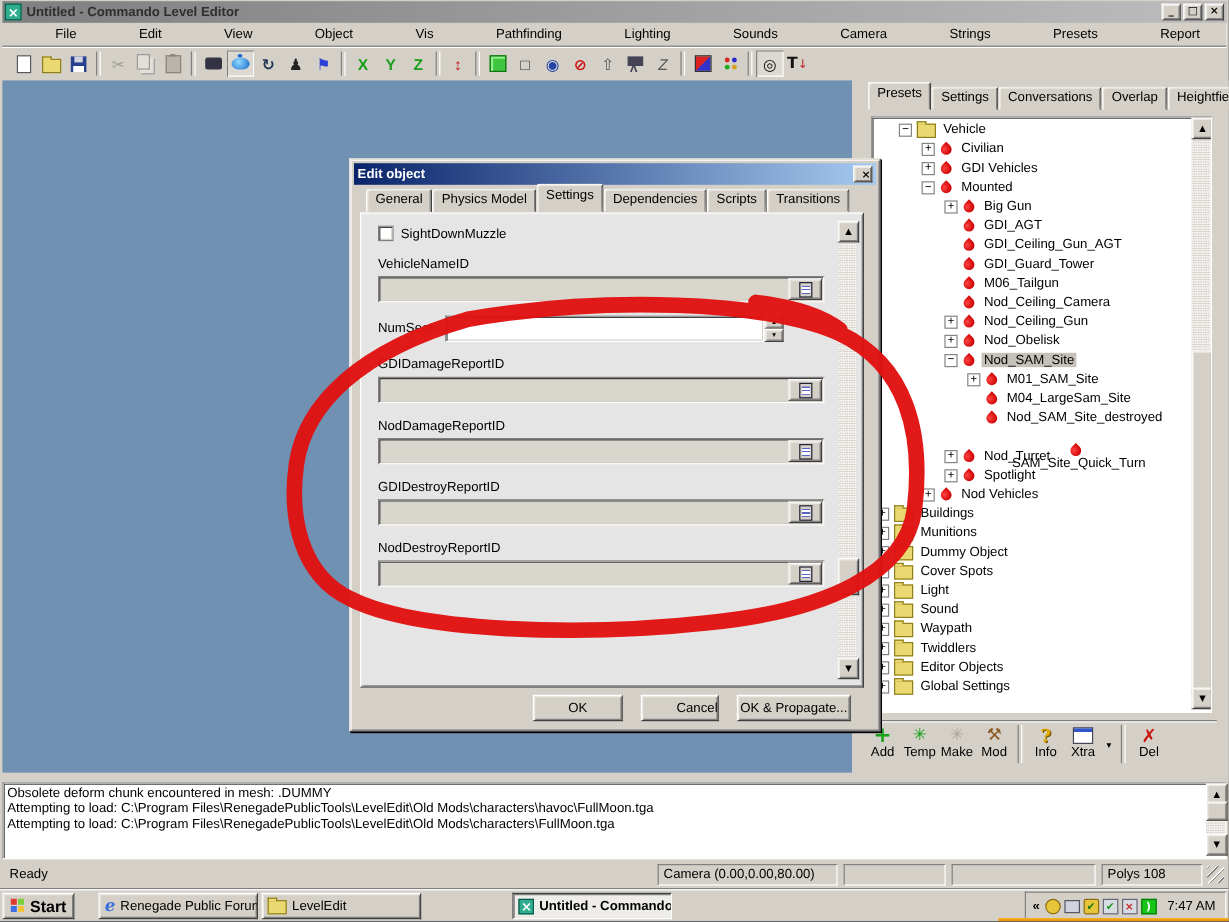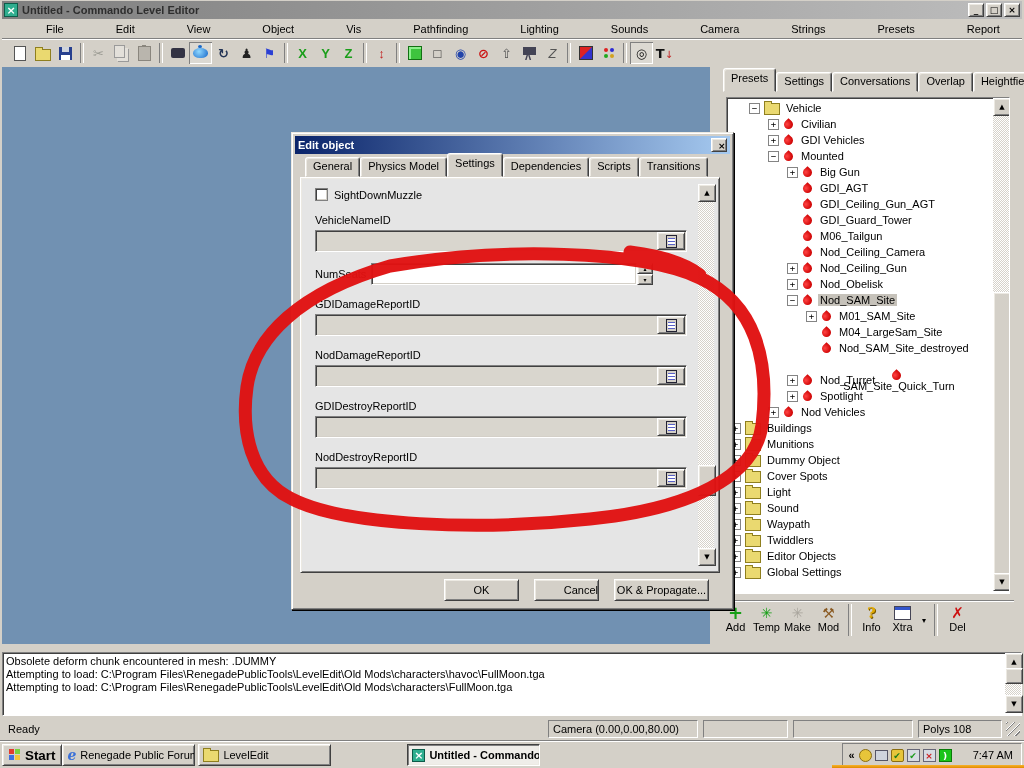--- a/index.html
+++ b/index.html
@@ -141,21 +141,21 @@
   .log-sb .thumb{top:15px;height:14px;}
   .statusbar{position:absolute;left:0;top:716px;width:1024px;height:25px;display:flex;align-items:center;padding:0 4px;box-sizing:border-box;}
   .ready{padding-left:4px;}
   .sspacer{flex:1;}
   .spanel{height:18px;border:1px solid;border-color:#808080 #fff #fff #808080;margin-left:5px;
     padding:2px 4px 0 4px;box-sizing:border-box;white-space:nowrap;overflow:hidden;}
   .grip{width:14px;height:14px;margin-left:4px;
     background:repeating-linear-gradient(135deg,#fff 0 1px,#808080 1px 2px,transparent 2px 5px);}
   .taskbar{position:absolute;left:0;top:741px;width:1024px;height:27px;background:#d4d0c8;
     border-top:1px solid #fff;box-shadow:0 -1px 0 #808080;display:flex;align-items:center;padding:0 2px;box-sizing:border-box;}
-  .startbtn{height:22px;display:flex;align-items:center;font-weight:bold;padding:0 6px;margin-right:0;}
+  .startbtn{height:22px;display:flex;align-items:center;font-weight:bold;padding:0 6px;margin-right:20px;}
   .winflag{display:inline-block;width:12px;height:12px;position:relative;margin-right:4px;}
   .winflag::before{content:"";position:absolute;left:0;top:0;width:5px;height:5px;background:#e23b2e;
     box-shadow:6px 0 0 #7ad13d,0 6px 0 #3f6fe0,6px 6px 0 #f3c43b;}
   .tasks{display:flex;align-items:center;}
   .taskbtn{width:133px;height:22px;display:flex;align-items:center;padding:0 4px;margin-right:3px;
     white-space:nowrap;overflow:hidden;font-size:11px;}
   .taskbtn .tico{margin-right:4px;flex:0 0 auto;}
   .taskbtn.active{font-weight:bold;background:#efede9;margin-left:73px;
     border-color:#404040 #fff #fff #404040;box-shadow:inset 1px 1px 0 #808080, inset -1px -1px 0 #ece9e2;}
   .i-ie{color:#3a70d9;font:bold italic 14px/14px "DejaVu Serif",serif;}
@@ -163,21 +163,21 @@
     border:1px solid;border-color:#808080 #fff #fff #808080;}
   .chev{font-weight:bold;}
   .trayicons{display:flex;align-items:center;gap:3px;}
   .tico13{width:13px;height:13px;display:inline-block;box-sizing:border-box;text-align:center;font:bold 9px/12px "DejaVu Sans",sans-serif;}
   .t-network-globe{border-radius:50%;background:#e7c53a;border:1px solid #8a6d12;}
   .t-volume{width:13px;height:11px;background:#cfd4dd;border:1px solid #556;}
   .t-update-shield{background:#e7c53a;border-radius:2px;color:#1a7a1a;border:1px solid #8a6d12;}
   .t-sync-ok{background:#d7dbe2;border:1px solid #667;color:#1a9a1a;}
   .t-user-offline{background:#d7dbe2;border:1px solid #667;color:#cc2222;}
   .t-wireless-signal{background:#19c419;border:1px solid #0a7a0a;color:#fff;}
-  .clock{margin-left:17px;}
+  .clock{margin-left:5px;}
   .accent{position:absolute;right:0;bottom:0;width:192px;height:3px;background:linear-gradient(#f7b32a,#e08a00);}
 </style>
 </head>
 <body>
 
 <div id="screen">
   <div class="app">
     <div class="titlebar">
       <span class="i-app">×</span>
       <span class="title">Untitled - Commando Level Editor</span>

